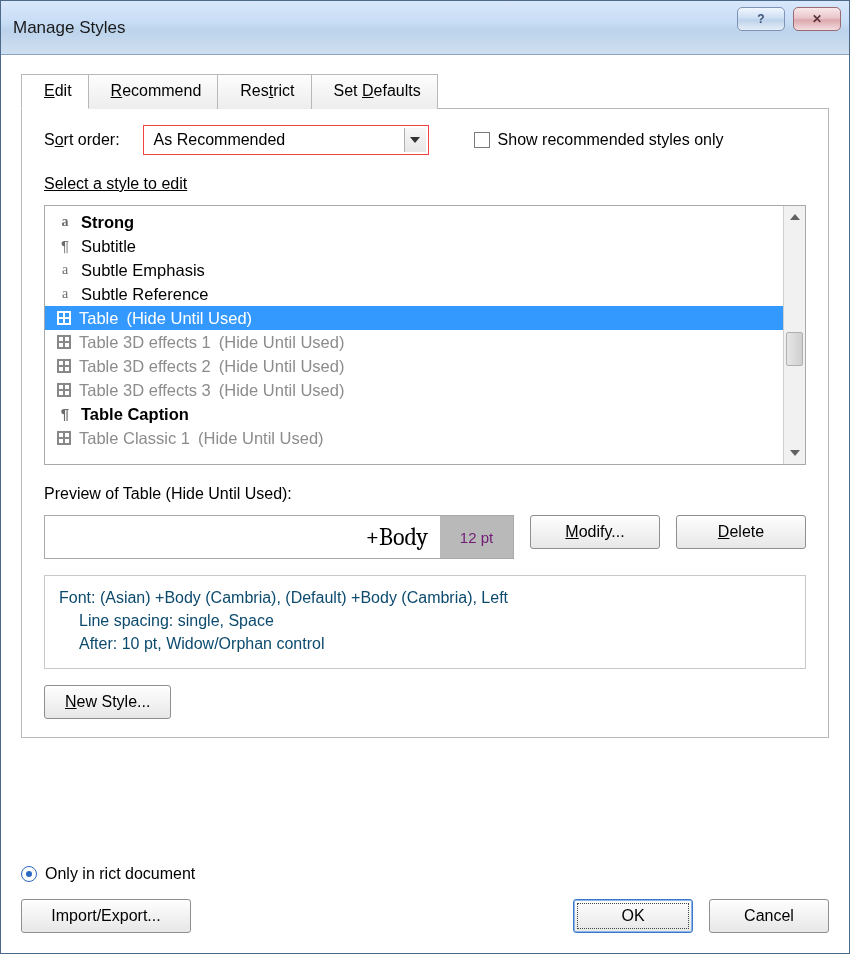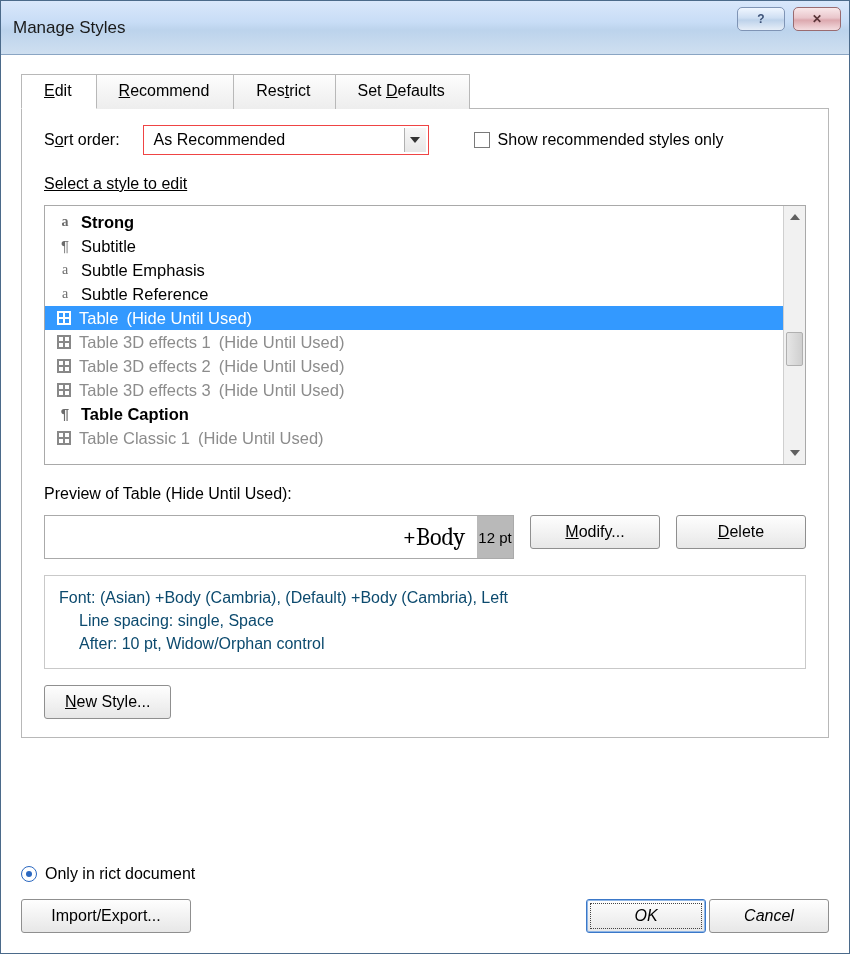--- a/index.html
+++ b/index.html
@@ -62,21 +62,21 @@
     padding: 0 20px 12px 20px;
     display: flex;
     flex-direction: column;
   }
   .tabstrip {
     display: flex;
     margin-top: 18px;
     border-bottom: 1px solid #b8b8b8;
   }
   .tab {
-    padding: 7px 24px 8px 22px;
+    padding: 7px 16px 8px 22px;
     border: 1px solid #b8b8b8;
     border-bottom: none;
     margin-right: -1px;
     background: linear-gradient(to bottom,#fdfdfd, #ededed);
     position: relative;
     top: 1px;
     font-size: 16px;
   }
   .tab.active {
     background: #fff;
@@ -211,24 +211,24 @@
     height: 44px;
     flex: 1;
     text-align: right;
   }
   .prev-text {
     flex: 1; padding: 0 12px;
     font-family: Cambria, Georgia, serif;
     font-size: 24px;
   }
   .prev-pt {
-    width: 36px;
+    width: 73px;
     height: 100%;
     background: #b9b9b9;
-    color: #000000;
+    color: #701a75;
     display: flex; align-items: center; justify-content: center;
     font-size: 15px;
   }
   .btn {
     height: 34px;
     min-width: 130px;
     padding: 0 20px;
     border: 1px solid #8f8f8f;
     background: linear-gradient(to bottom,#fefefe,#e7e7e7);
     display: inline-flex; align-items: center; justify-content: center;
@@ -397,21 +397,21 @@
     <div class="row" style="gap:30px;">
       <label class="radiogrp">
         <span class="radio checked"></span>
         <span class="label">Only in rict document</span>
       </label>
     </div>
     <div class="bottom-actions">
       <div class="btn tight" style="min-width:170px;">
           <span>Import/Export...</span>
         </div>
-      <div style="display:flex;gap:3px;font-style:italic;">
+      <div style="display:flex;gap:16px;">
         <div class="btn default" style="min-width:120px;">
             <span>OK</span>
           </div>
         <div class="btn" style="min-width:120px;">
             <span>Cancel</span>
           </div>
       </div>
     </div>
   </div>
 

